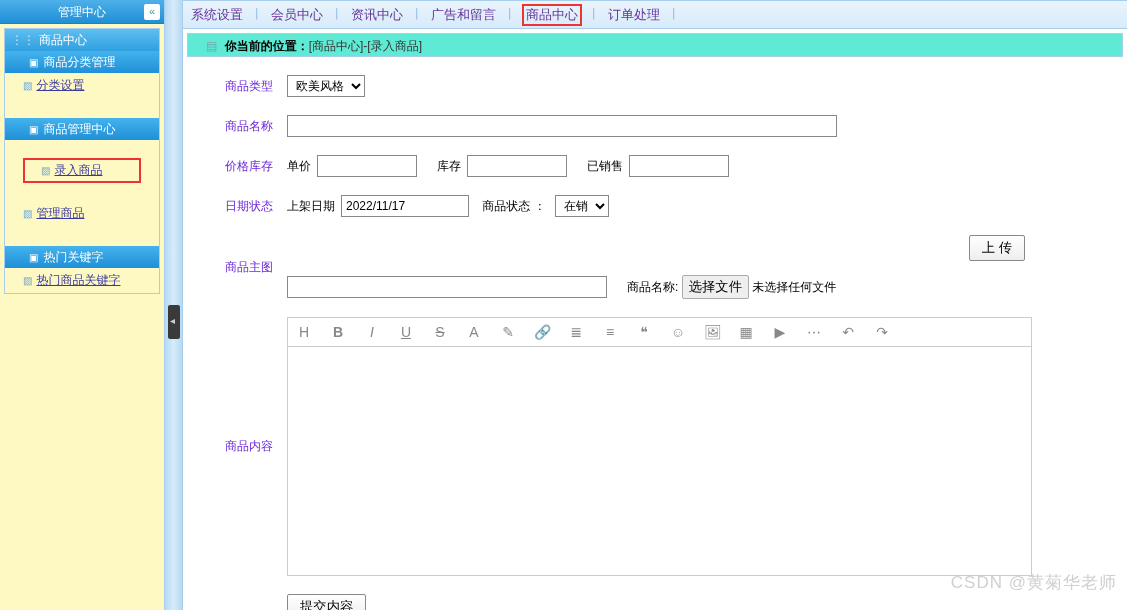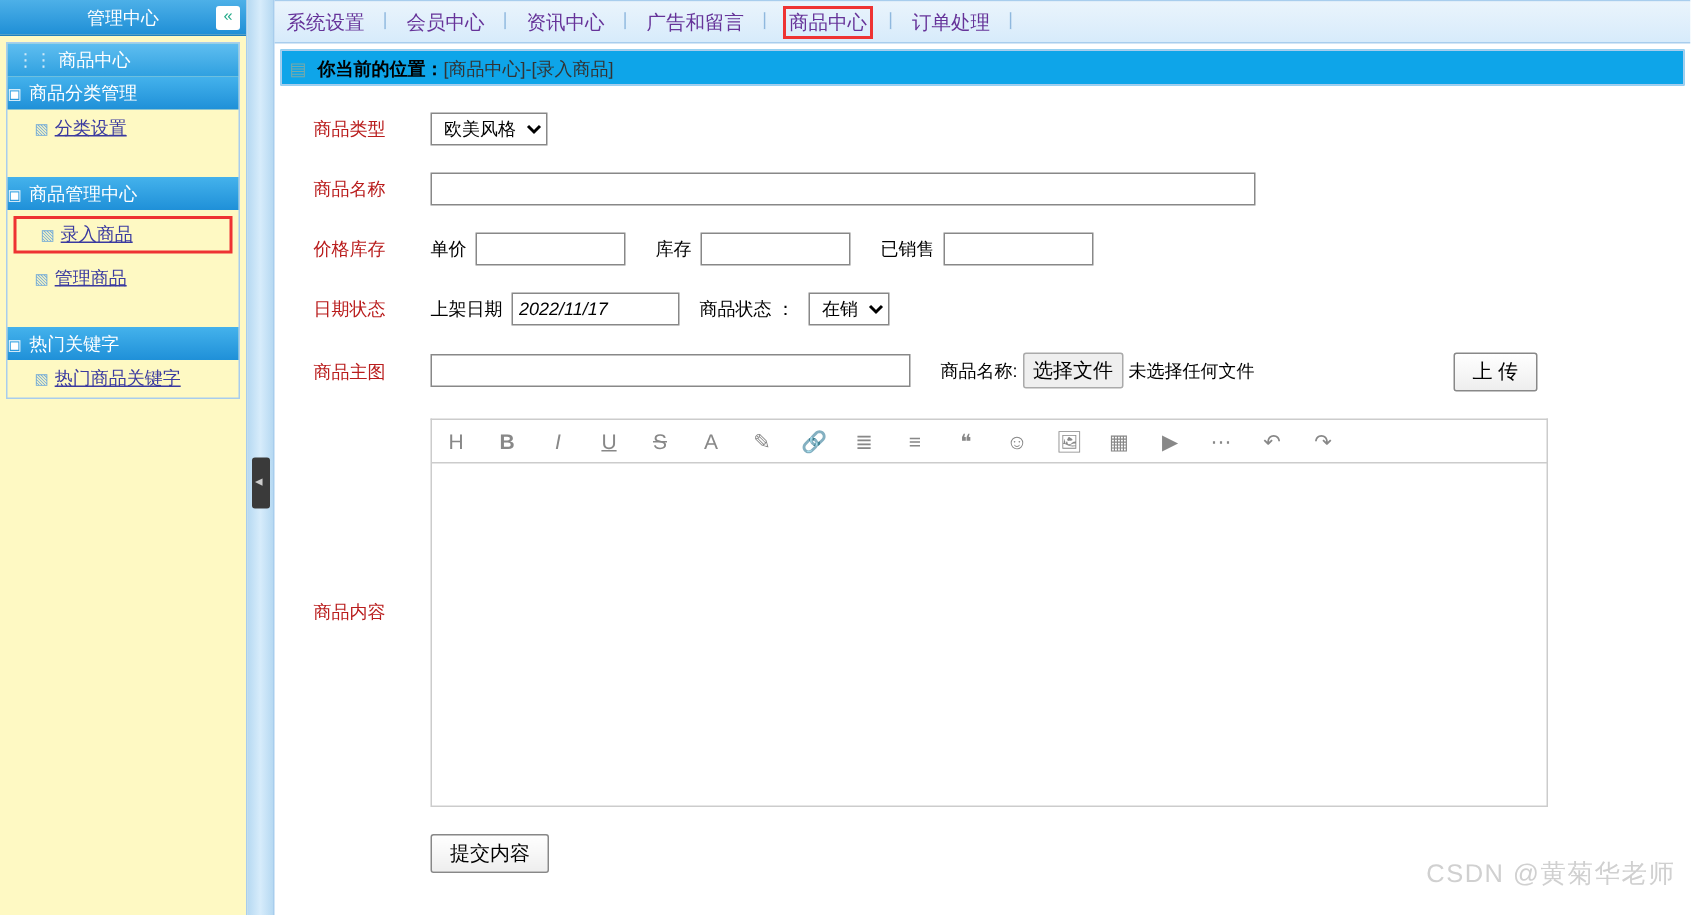--- a/index.html
+++ b/index.html
@@ -4,47 +4,47 @@
 <style>
 * { box-sizing: border-box; margin: 0; padding: 0; }
 body { font-family: "Microsoft YaHei", Arial, sans-serif; font-size: 12px; background: #fff; width: 1127px; height: 610px; overflow: hidden; position: relative; }
 .layout { display: flex; height: 610px; }
 .sidebar { width: 165px; border-right: 1px solid #a8cded; background: #fef9c3; }
 .sidebar-header { background: linear-gradient(#4db0e8, #1f8fd6); color: #fff; text-align: center; height: 24px; line-height: 24px; font-size: 12px; border-bottom: 1px solid #1d7fc0; position: relative; }
 .sidebar-collapse { position: absolute; right: 4px; top: 4px; width: 16px; height: 16px; background: #fff; color: #3a7; border-radius: 2px; font-size: 11px; line-height: 14px; text-align: center; cursor: pointer; color:#2a8; }
 .tree-container { border: 1px solid #a8cded; margin: 4px; }
 .tree-title { background: linear-gradient(#5fbef0, #2fa0e0); color: #fff; height: 22px; line-height: 22px; padding-left: 6px; font-size: 12px; }
 .tree-title::before { content: "⋮⋮"; margin-right: 4px; color: #cfe8f7; }
-.sect-head { background: linear-gradient(#44b2ec, #1f90d8); color: #fff; height: 22px; line-height: 22px; padding-left: 0; margin-top: 0; }
+.sect-head { background: linear-gradient(#44b2ec, #1f90d8); color: #fff; height: 22px; line-height: 22px; padding-left: 24px; margin-top: 0; }
 .sect-head.sub { margin-top: 20px; }
 .sect-head::before { content: "▣"; margin-right: 5px; font-size: 10px; }
 .tree-item { padding: 4px 4px 4px 18px; }
 .tree-item a { color: #3a3aa0; text-decoration: underline; cursor: pointer; }
 .tree-item::before { content: "▧"; color: #6fa8d8; margin-right: 4px; font-size: 10px; }
-.tree-item.hl { border: 2px solid #e33; padding: 2px 2px 2px 16px; margin: 4px; }
+.tree-item.hl { border: 2px solid #e33; padding: 2px 2px 2px 16px; margin: 18px; }
 .splitter { width: 18px; background: linear-gradient(90deg,#b6d9f2,#d7ecfb,#b6d9f2); border-right: 1px solid #a8cded; position: relative; }
 .splitter-handle { position: absolute; top: 50%; left: 3px; width: 12px; height: 34px; background: #3a3a3a; border-radius: 2px; cursor: pointer; }
 .splitter-handle::before { content: "◂"; color: #ccc; font-size: 10px; position: absolute; left: 2px; top: 10px; }
 .main { flex: 1; display: flex; flex-direction: column; border-top: 1px solid #a8cded; }
 .topnav { height: 28px; background: linear-gradient(#eaf4fc, #d7ebfb); border-bottom: 1px solid #a8cded; display: flex; align-items: center; padding-left: 6px; }
 .topnav span.sep { color: #8fb8de; margin: 0 6px; }
 .topnav a { color: #663399; cursor: pointer; font-size: 13px; padding: 2px 2px; }
 .topnav a.hl { border: 2px solid #e33; padding: 0 2px; }
 .content-wrap { flex: 1; padding: 4px; overflow: auto; }
-.breadcrumb { border: 1px solid #a8cded; background: #0ea5e9; height: 24px; line-height: 24px; padding-left: 5px; color: #333; }
+.breadcrumb { border: 1px solid #a8cded; background: #5eead4; height: 24px; line-height: 24px; padding-left: 18px; color: #333; }
 .breadcrumb::before { content: "▤"; color: #7aa; margin-right: 4px; }
 .breadcrumb b { color: #000; }
 .form-table { width: 100%; margin-top: 8px; }
 .form-table td { padding: 8px 6px; vertical-align: middle; }
-.form-table td.lbl { width: 90px; text-align: left; padding-left: 20px; color: #b91c1c; }
+.form-table td.lbl { width: 90px; text-align: right; padding-left: 20px; color: #6d28d9; }
 select, input[type=text], .date-in { border: 1px solid #888; height: 22px; padding: 1px 4px; font-size: 12px; background: #fff; }
 .name-input { width: 550px; background: #fefbe8; }
 .small-in { width: 100px; }
-.date-in { width: 112px; font-style: italic; }
-.file-btn { background: #efefef; border: 1px solid #aaa; padding: 2px 6px; cursor: pointer; border-radius: 2px; }
+.date-in { width: 128px; }
+.file-btn { background: #efefef; border: 1px solid #aaa; padding: 2px 6px; cursor: pointer; border-radius: 2px; margin-top: 40px; }
 .upload-btn, .submit-btn { background: linear-gradient(#fff,#eee); border: 1px solid #888; padding: 3px 12px; cursor: pointer; border-radius: 2px; }
 .upload-btn { float: right; margin-right: 90px; }
 .img-input { width: 320px; }
 .inline-lbl { margin-right: 6px; }
 .toolbar { border: 1px solid #ccc; border-bottom: none; padding: 6px 8px; display: flex; gap: 18px; align-items: center; color: #888; width: 745px; }
 .toolbar span { cursor: pointer; font-size: 14px; width: 16px; text-align: center; }
 .editor-area { width: 745px; height: 230px; border: 1px solid #ccc; background: #fff; }
 .checkbox-row label { margin-right: 24px; }
 .checkbox-row input { margin-right: 4px; vertical-align: middle; }
 .watermark { position: absolute; bottom: 16px; right: 10px; color: #d0d0d0; font-size: 17px; letter-spacing: 1px; pointer-events: none; }

